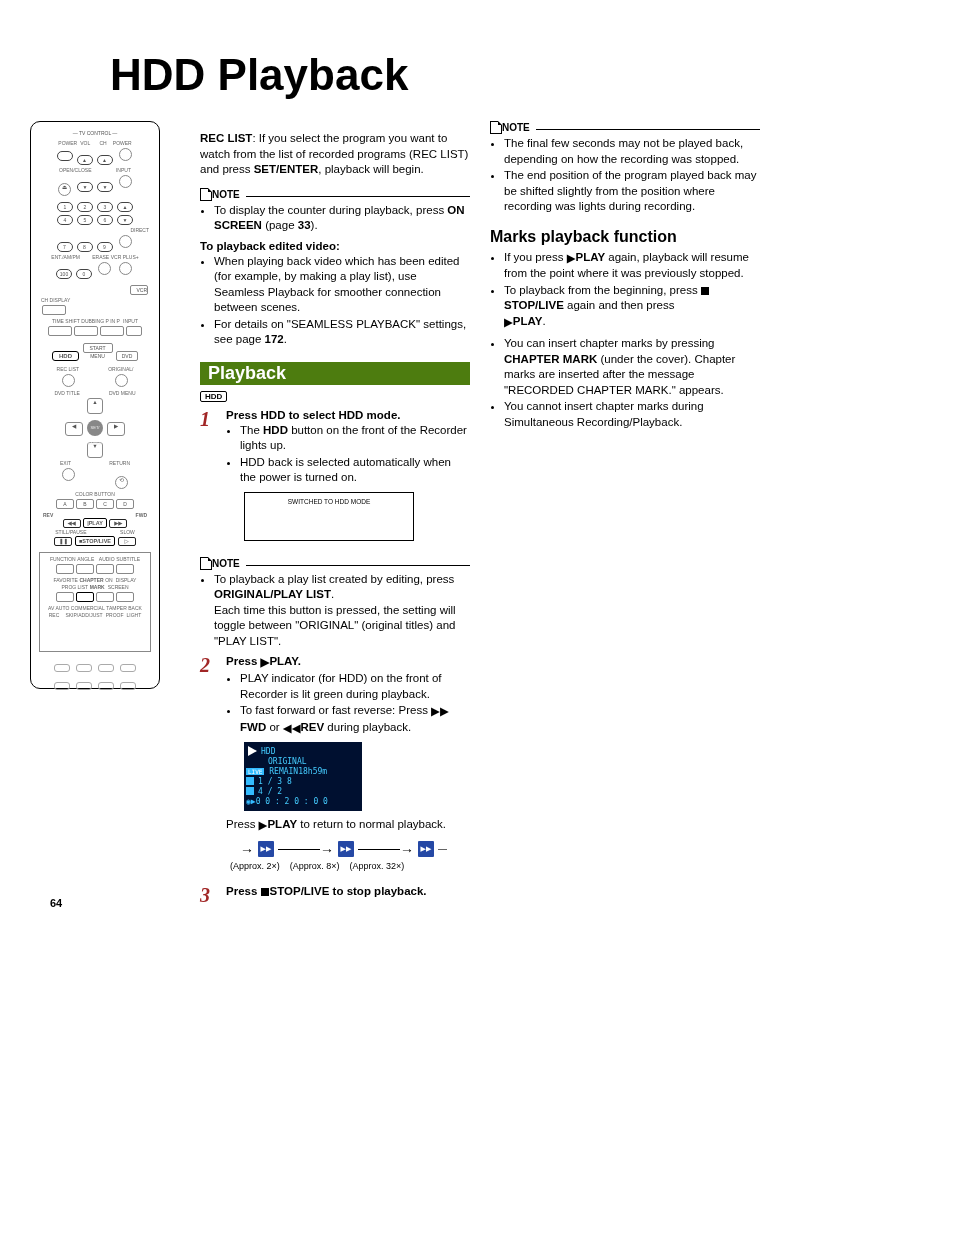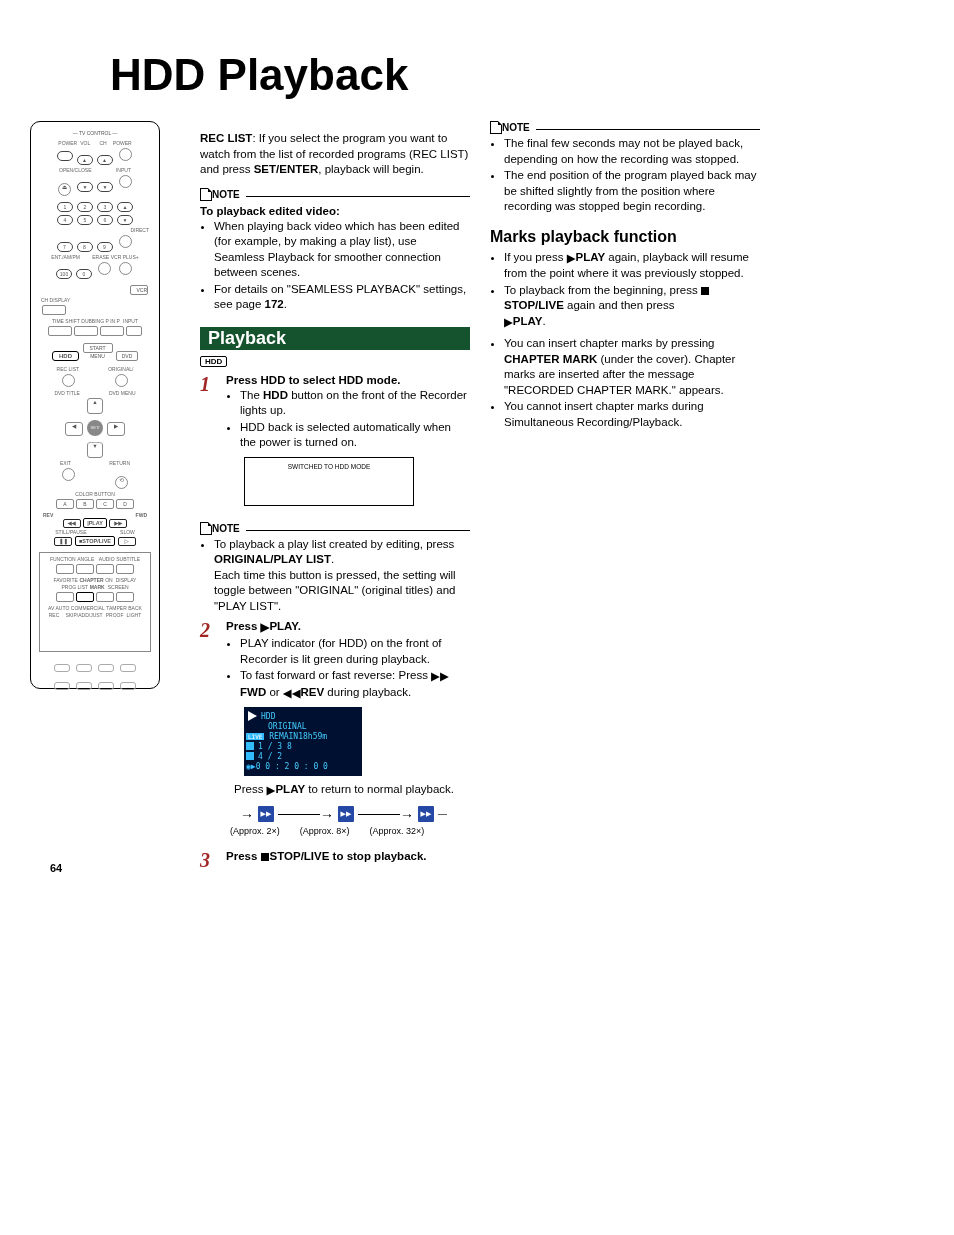--- a/index.html
+++ b/index.html
@@ -119,21 +119,21 @@
   }
   .note-icon {
     width: 10px; height: 11px; border: 1px solid #000; position: relative;
   }
   .note-icon::before {
     content: ''; position: absolute; right: -1px; top: -1px;
     border-top: 4px solid #fff; border-left: 4px solid #000;
   }
   .to-edited { font-size: 11.5px; font-weight: bold; margin: 4px 0 0 0;}
   .playback-header {
-    background: #14532d;
+    background: #4d7c0f;
     color: #fff;
     font-size: 18px;
     font-weight: bold;
     padding: 1px 8px;
     margin-top: 14px;
   }
   .hdd-badge {
     display: inline-block;
     border: 1px solid #000;
     font-size: 8px;
@@ -192,21 +192,21 @@
     display: flex; align-items: center; gap: 4px;
     font-size: 9px; margin: 8px 0 4px 14px;
   }
   .speed-box {
     width: 16px; height: 16px; background: #2548a5; color: #fff;
     font-size: 7px; text-align: center; display: flex;
     align-items: center; justify-content: center; border-radius: 1px;
   }
   .speed-row .arrow { font-size: 14px; position: relative; top: -1px;}
   .speed-labels {
-    display: flex; gap: 20px; font-size: 9px; margin-left: 4px;
+    display: flex; gap: 10px; font-size: 9px; margin-left: 4px;
   }
   .speed-labels span { display: inline-block; }
 
   .h3 {
     font-size: 16px; font-weight: 800;
     font-family: Arial, sans-serif;
     margin: 12px 0 4px 0;
     line-height: 1.2;
   }
   .tri { display: inline-block; vertical-align: -1px;}
@@ -299,20 +299,23 @@
     <div class="col-mid">
       <p>
         <span class="bold">REC LIST</span><span>: If you select the program you want to watch from the list of recorded programs (REC LIST) and press </span><span class="bold">SET/ENTER</span><span>, playback will begin.</span>
       </p>
 
       <div class="note-frame">
         <div class="note-label">
             <span class="note-icon"></span>
             <span>NOTE</span>
           </div>
+        <ul class="bullets">
+          <li><span>To display the counter during playback, press </span><span class="bold">ON SCREEN</span><span> (page </span><span class="bold">33</span><span>).</span></li>
+        </ul>
         <div class="to-edited">To playback edited video:</div>
         <ul class="bullets">
           <li>When playing back video which has been edited (for example, by making a play list), use Seamless Playback for smoother connection between scenes.</li>
           <li><span>For details on "SEAMLESS PLAYBACK" settings, see page </span><span class="bold">172</span><span>.</span></li>
         </ul>
       </div>
 
       <div class="playback-header">Playback</div>
       <div class="hdd-badge">HDD</div>
 
@@ -349,21 +352,21 @@
             <li><span>To fast forward or fast reverse: Press </span><span class="tri">▶▶</span><span class="bold">FWD</span><span> or </span><span class="tri">◀◀</span><span class="bold">REV</span><span> during playback.</span></li>
           </ul>
           <div class="osd-box">
             <div class="ln"><span class="play-tri"></span><span>HDD</span></div>
             <div class="ln" style="padding-left:22px;">ORIGINAL</div>
             <div class="ln"><span style="background:#3bf;color:#fff;padding:0 2px;font-size:6px;">LIVE</span> <span>REMAIN18h59m</span></div>
             <div class="ln"><span class="ic"></span><span>1 / 3 8</span></div>
             <div class="ln"><span class="ic"></span><span>4 / 2</span></div>
             <div class="ln"><span style="color:#3bf;">◉▶</span><span>0 0 : 2 0 : 0 0</span></div>
           </div>
-          <p style="margin-left:8px;"><span>Press </span><span class="tri">▶</span><span class="bold">PLAY</span><span> to return to normal playback.</span></p>
+          <p style="margin-left:0;"><span>Press </span><span class="tri">▶</span><span class="bold">PLAY</span><span> to return to normal playback.</span></p>
           <div class="speed-row">
             <span class="arrow">→</span>
             <div class="speed-box">▶▶</div>
             <span class="arrow">———→</span>
             <div class="speed-box">▶▶</div>
             <span class="arrow">———→</span>
             <div class="speed-box">▶▶</div>
             <span>—</span>
           </div>
           <div class="speed-labels">
@@ -384,21 +387,21 @@
     </div>
 
     <div class="col-right">
       <div class="note-frame" style="margin-top:4px;">
         <div class="note-label">
             <span class="note-icon"></span>
             <span>NOTE</span>
           </div>
         <ul class="bullets">
           <li>The final few seconds may not be played back, depending on how the recording was stopped.</li>
-          <li>The end position of the program played back may be shifted slightly from the position where recording was stopped begin recording.</li>
+          <li>The end position of the program played back may be shifted slightly from the position where recording was lights during recording.</li>
         </ul>
       </div>
 
       <div class="h3">Marks playback function</div>
       <ul class="bullets">
         <li><span>If you press </span><span class="tri">▶</span><span class="bold">PLAY</span><span> again, playback will resume from the point where it was previously stopped.</span></li>
         <li><span>To playback from the beginning, press </span><span class="sq"></span><span class="bold">STOP/LIVE</span><span> again and then press </span><br><span class="tri">▶</span><span class="bold">PLAY</span><span>.</span></li>
       </ul>
 
       <ul class="bullets">

